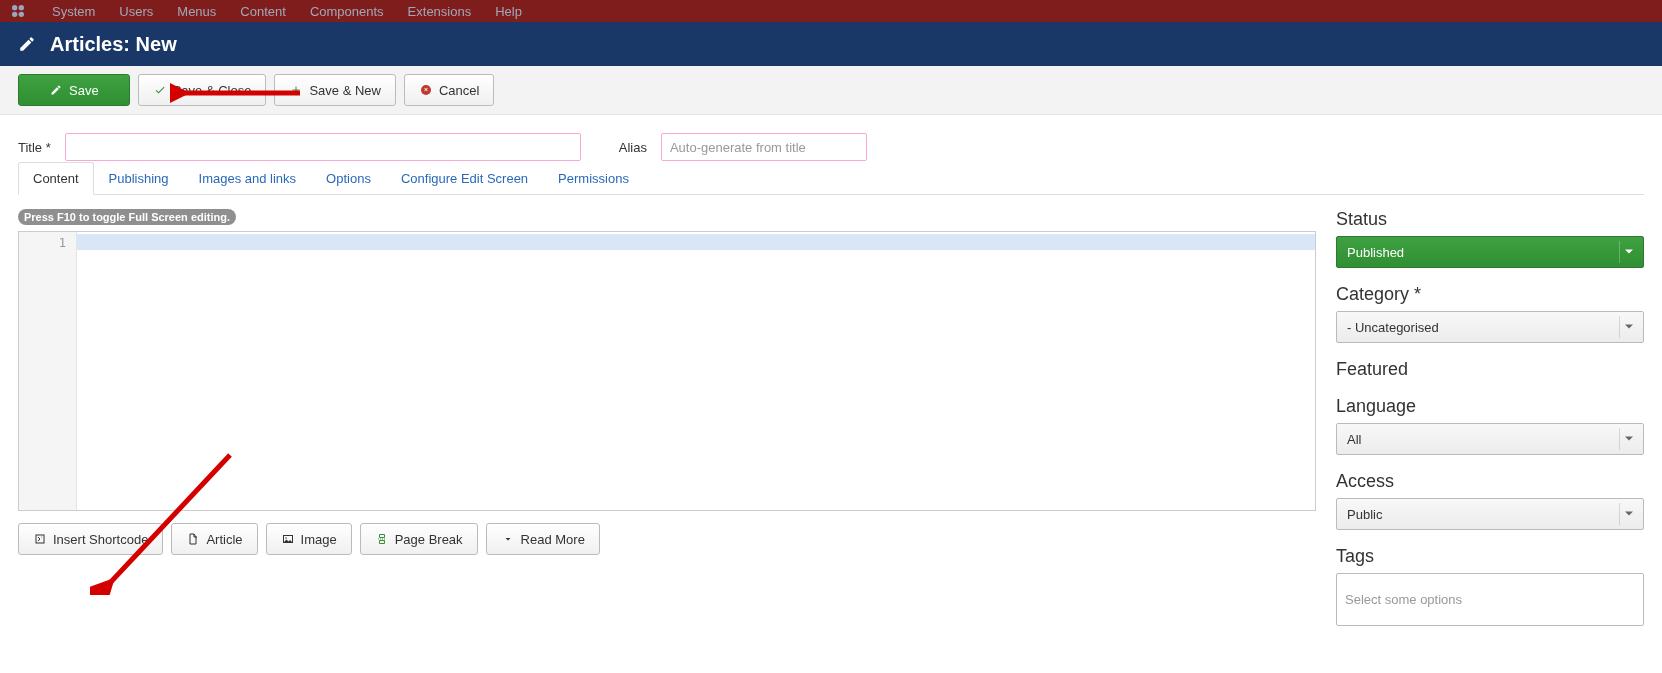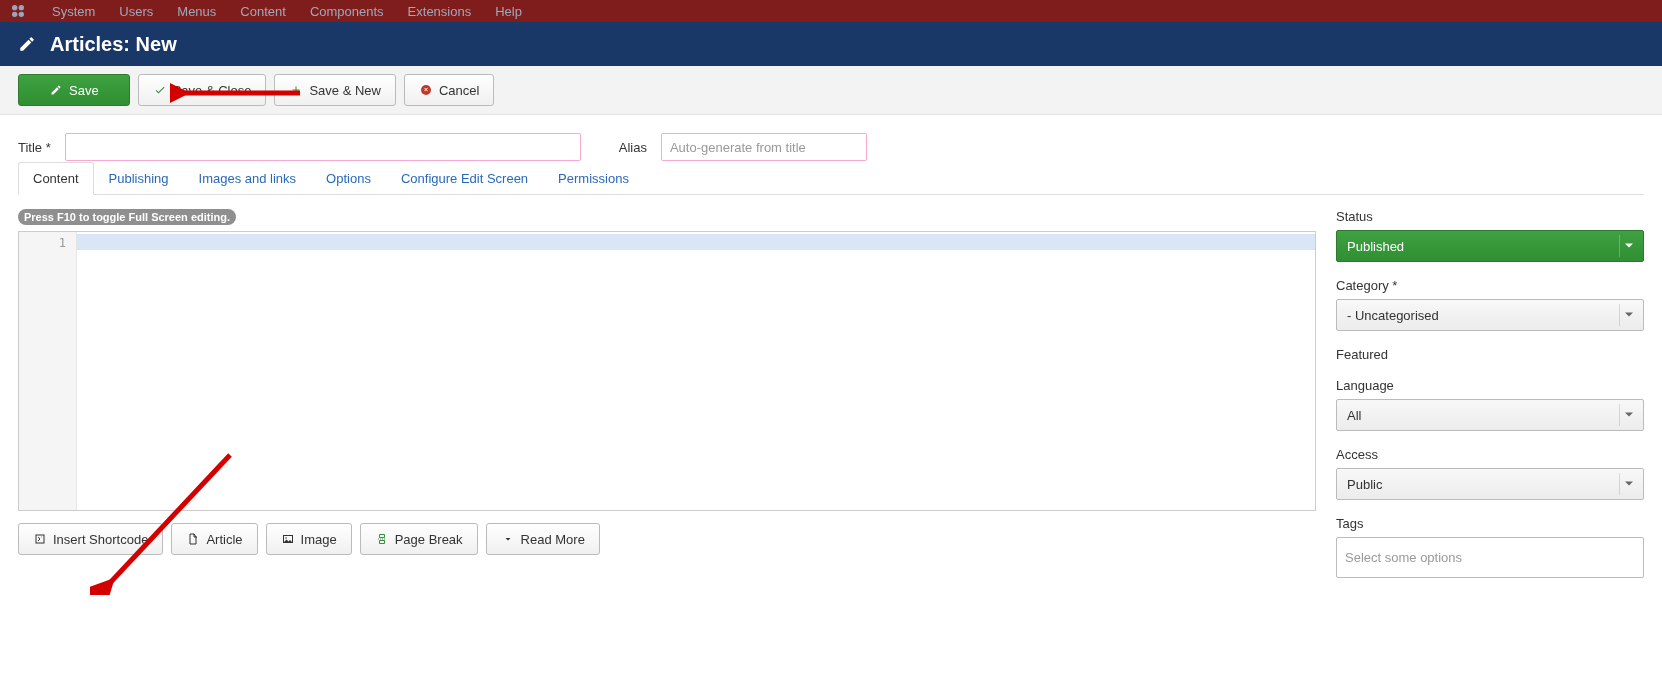--- a/index.html
+++ b/index.html
@@ -46,30 +46,30 @@
   .editor-body { flex:1; background:#fff; position:relative; }
   .highlight-line { position:absolute; top:2px; left:0; right:0; height:16px; background:#d9e6f7; }
   .editor-body-inner { position:relative; padding:4px 6px; font-family:monospace; font-size:12px; min-height:100%; }
   
   
   .editor-buttons { display:flex; gap:8px; margin-top:12px; }
   
   
   .sidebar-col { width:308px; }
   .side-field { margin-bottom:16px; }
-  .side-field > label { display:block; font-size:13px; margin-bottom:6px; color:#333; }
+  .side-field > label { display:block; font-size:18px; margin-bottom:6px; color:#333; }
   .select { width:100%; height:32px; border:1px solid #bbb; border-radius:2px; background:linear-gradient(#f8f8f8,#ececec); display:flex; align-items:center; justify-content:space-between; padding:0 26px 0 10px; font-size:13px; position:relative; cursor:pointer; }
   .select.green { background:linear-gradient(#3fa142,#2f8f32); border-color:#2d7a2f; color:#fff; }
   .caret { position:absolute; right:6px; top:50%; transform:translateY(-50%); width:18px; height:22px; display:flex; align-items:center; justify-content:center; border-left:1px solid rgba(0,0,0,.12); }
   .select.green .caret{ border-left-color: rgba(255,255,255,.25);}
   .toggle { display:flex; width:100%; height:26px; border-radius:2px; overflow:hidden; border:1px solid #bbb; }
   .toggle div { flex:1; display:flex; align-items:center; justify-content:center; font-size:13px; cursor:pointer; }
   .toggle .off { background:linear-gradient(#fff,#f0f0f0); }
   .toggle .on-red { background:linear-gradient(#c0392b,#a33225); color:#fff; border-left:1px solid #8b2a1f; }
-  .tags-box { width:100%; min-height:28px; border:1px solid #bbb; border-radius:2px; padding:12px 8px; color:#999; font-size:13px; display:flex; align-items:center; }
+  .tags-box { width:100%; min-height:28px; border:1px solid #bbb; border-radius:2px; padding:18px 8px; color:#999; font-size:13px; display:flex; align-items:center; }
   
   
   .annot { position:absolute; z-index:200; pointer-events:none; }
 
   .main-container{ position:relative; }
 </style>
 </head>
 <body>
 
 <div class="topnav">

